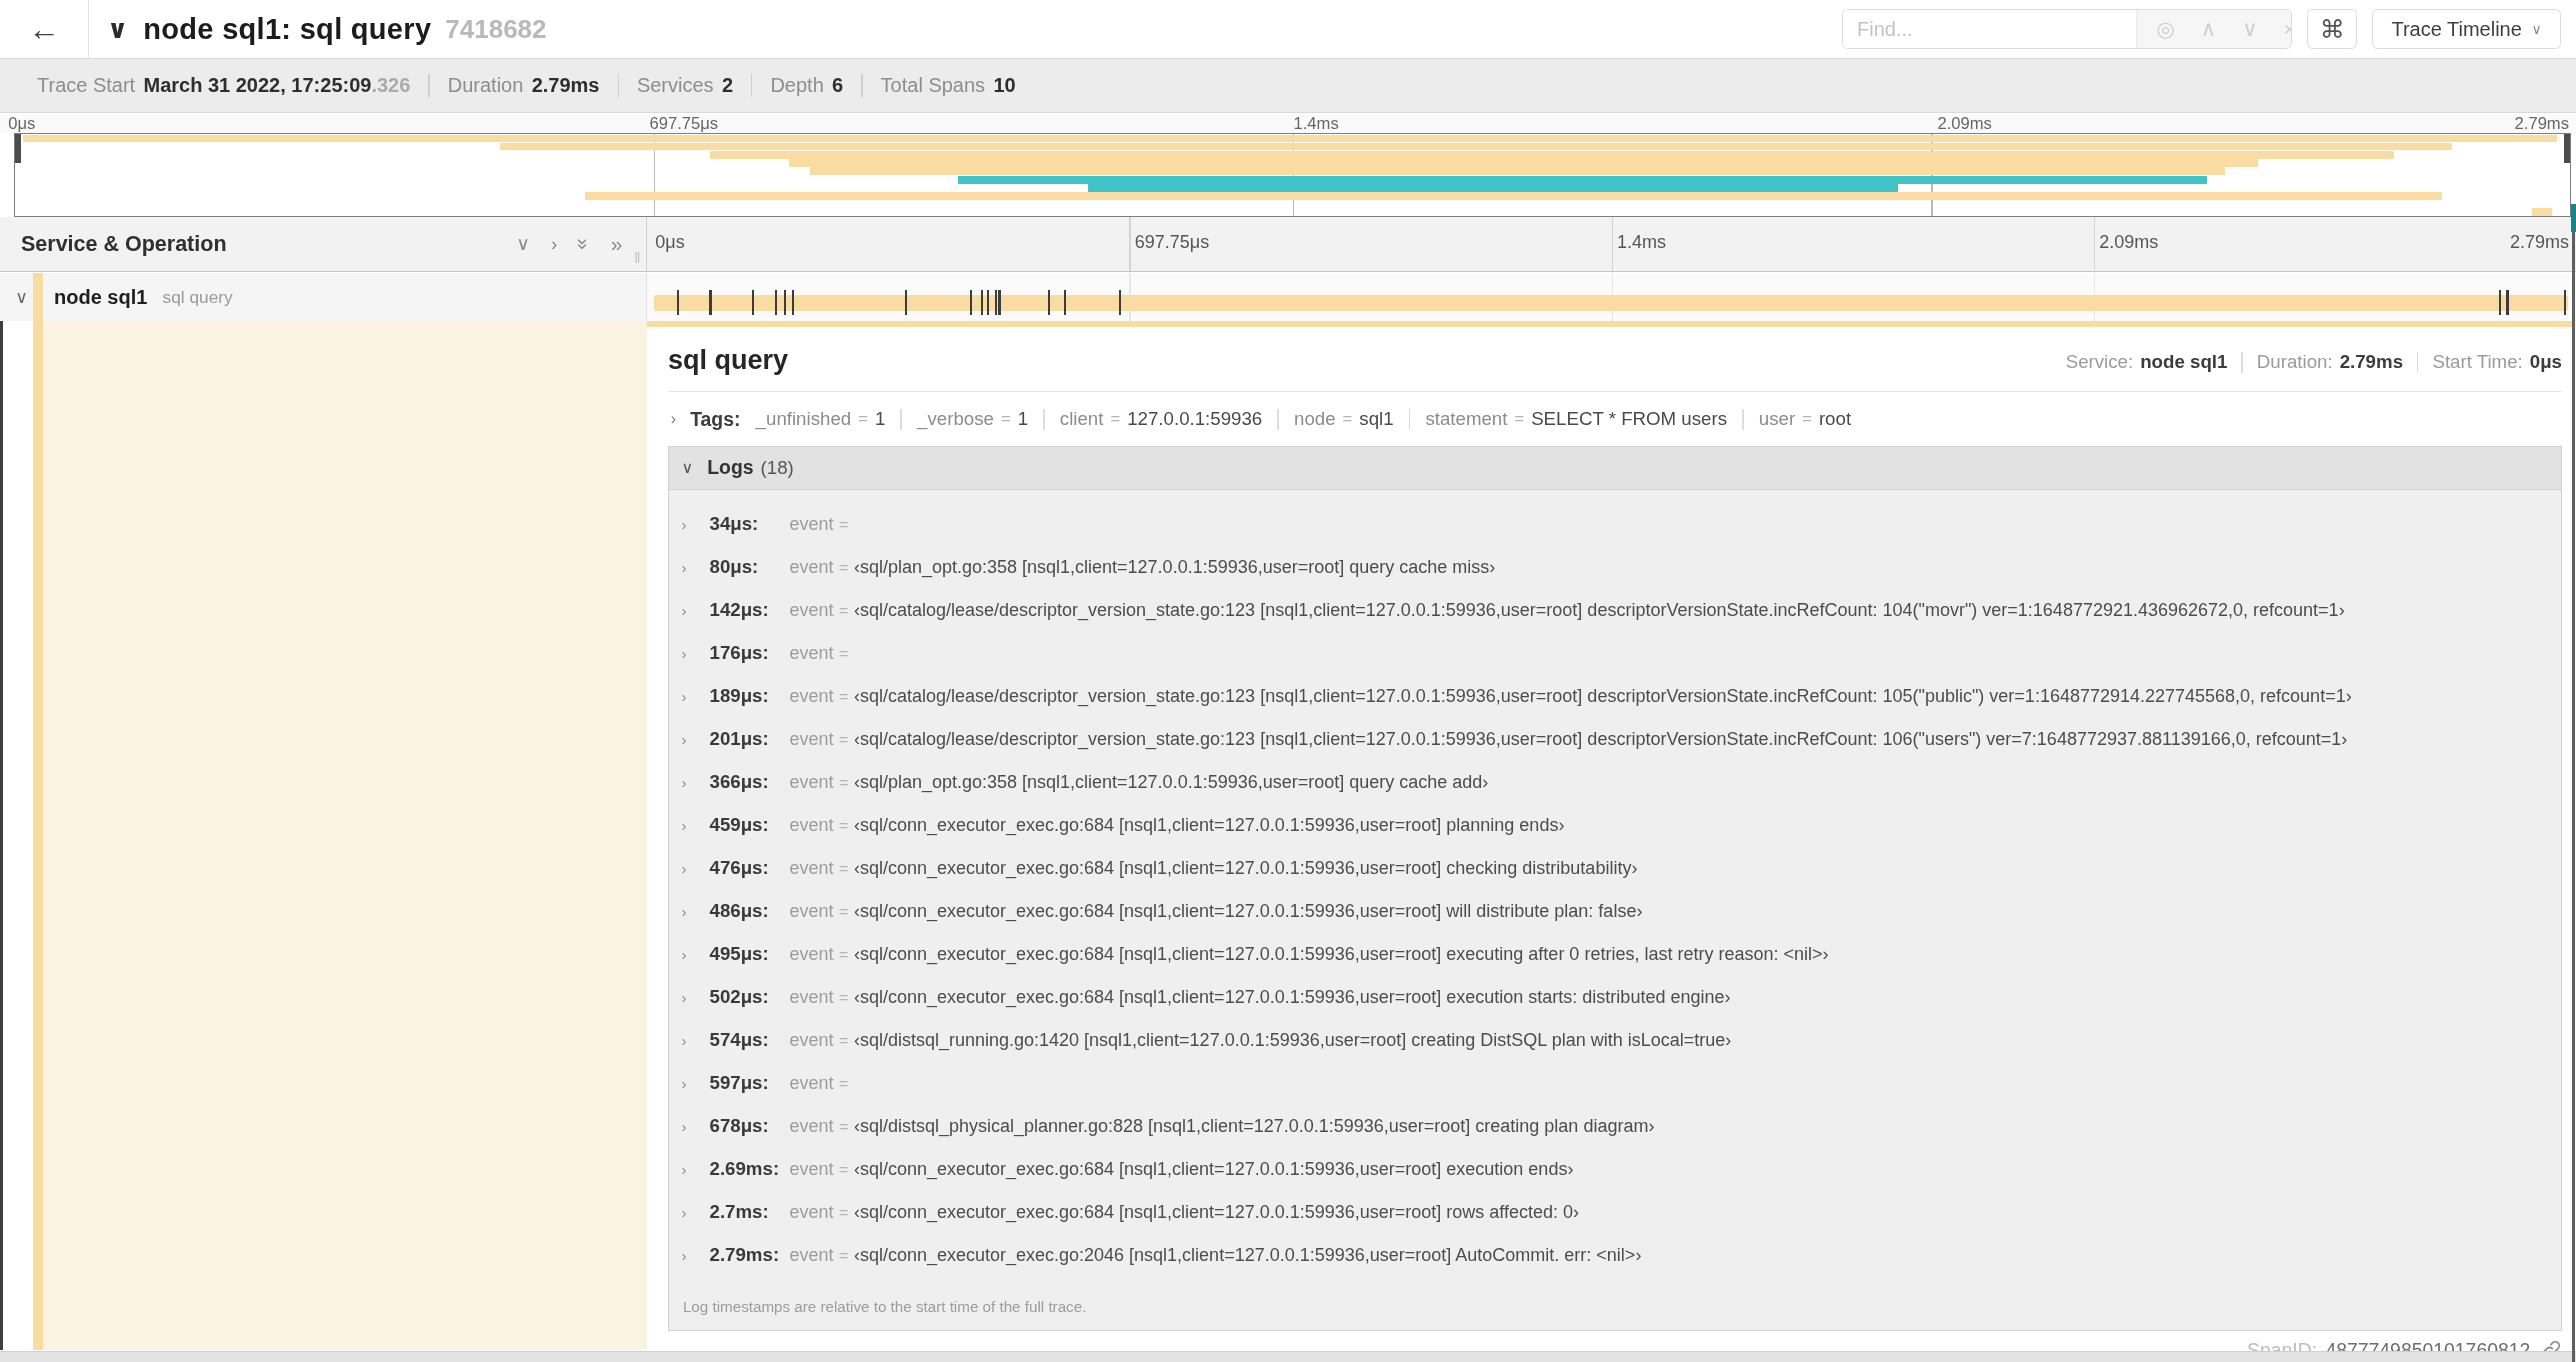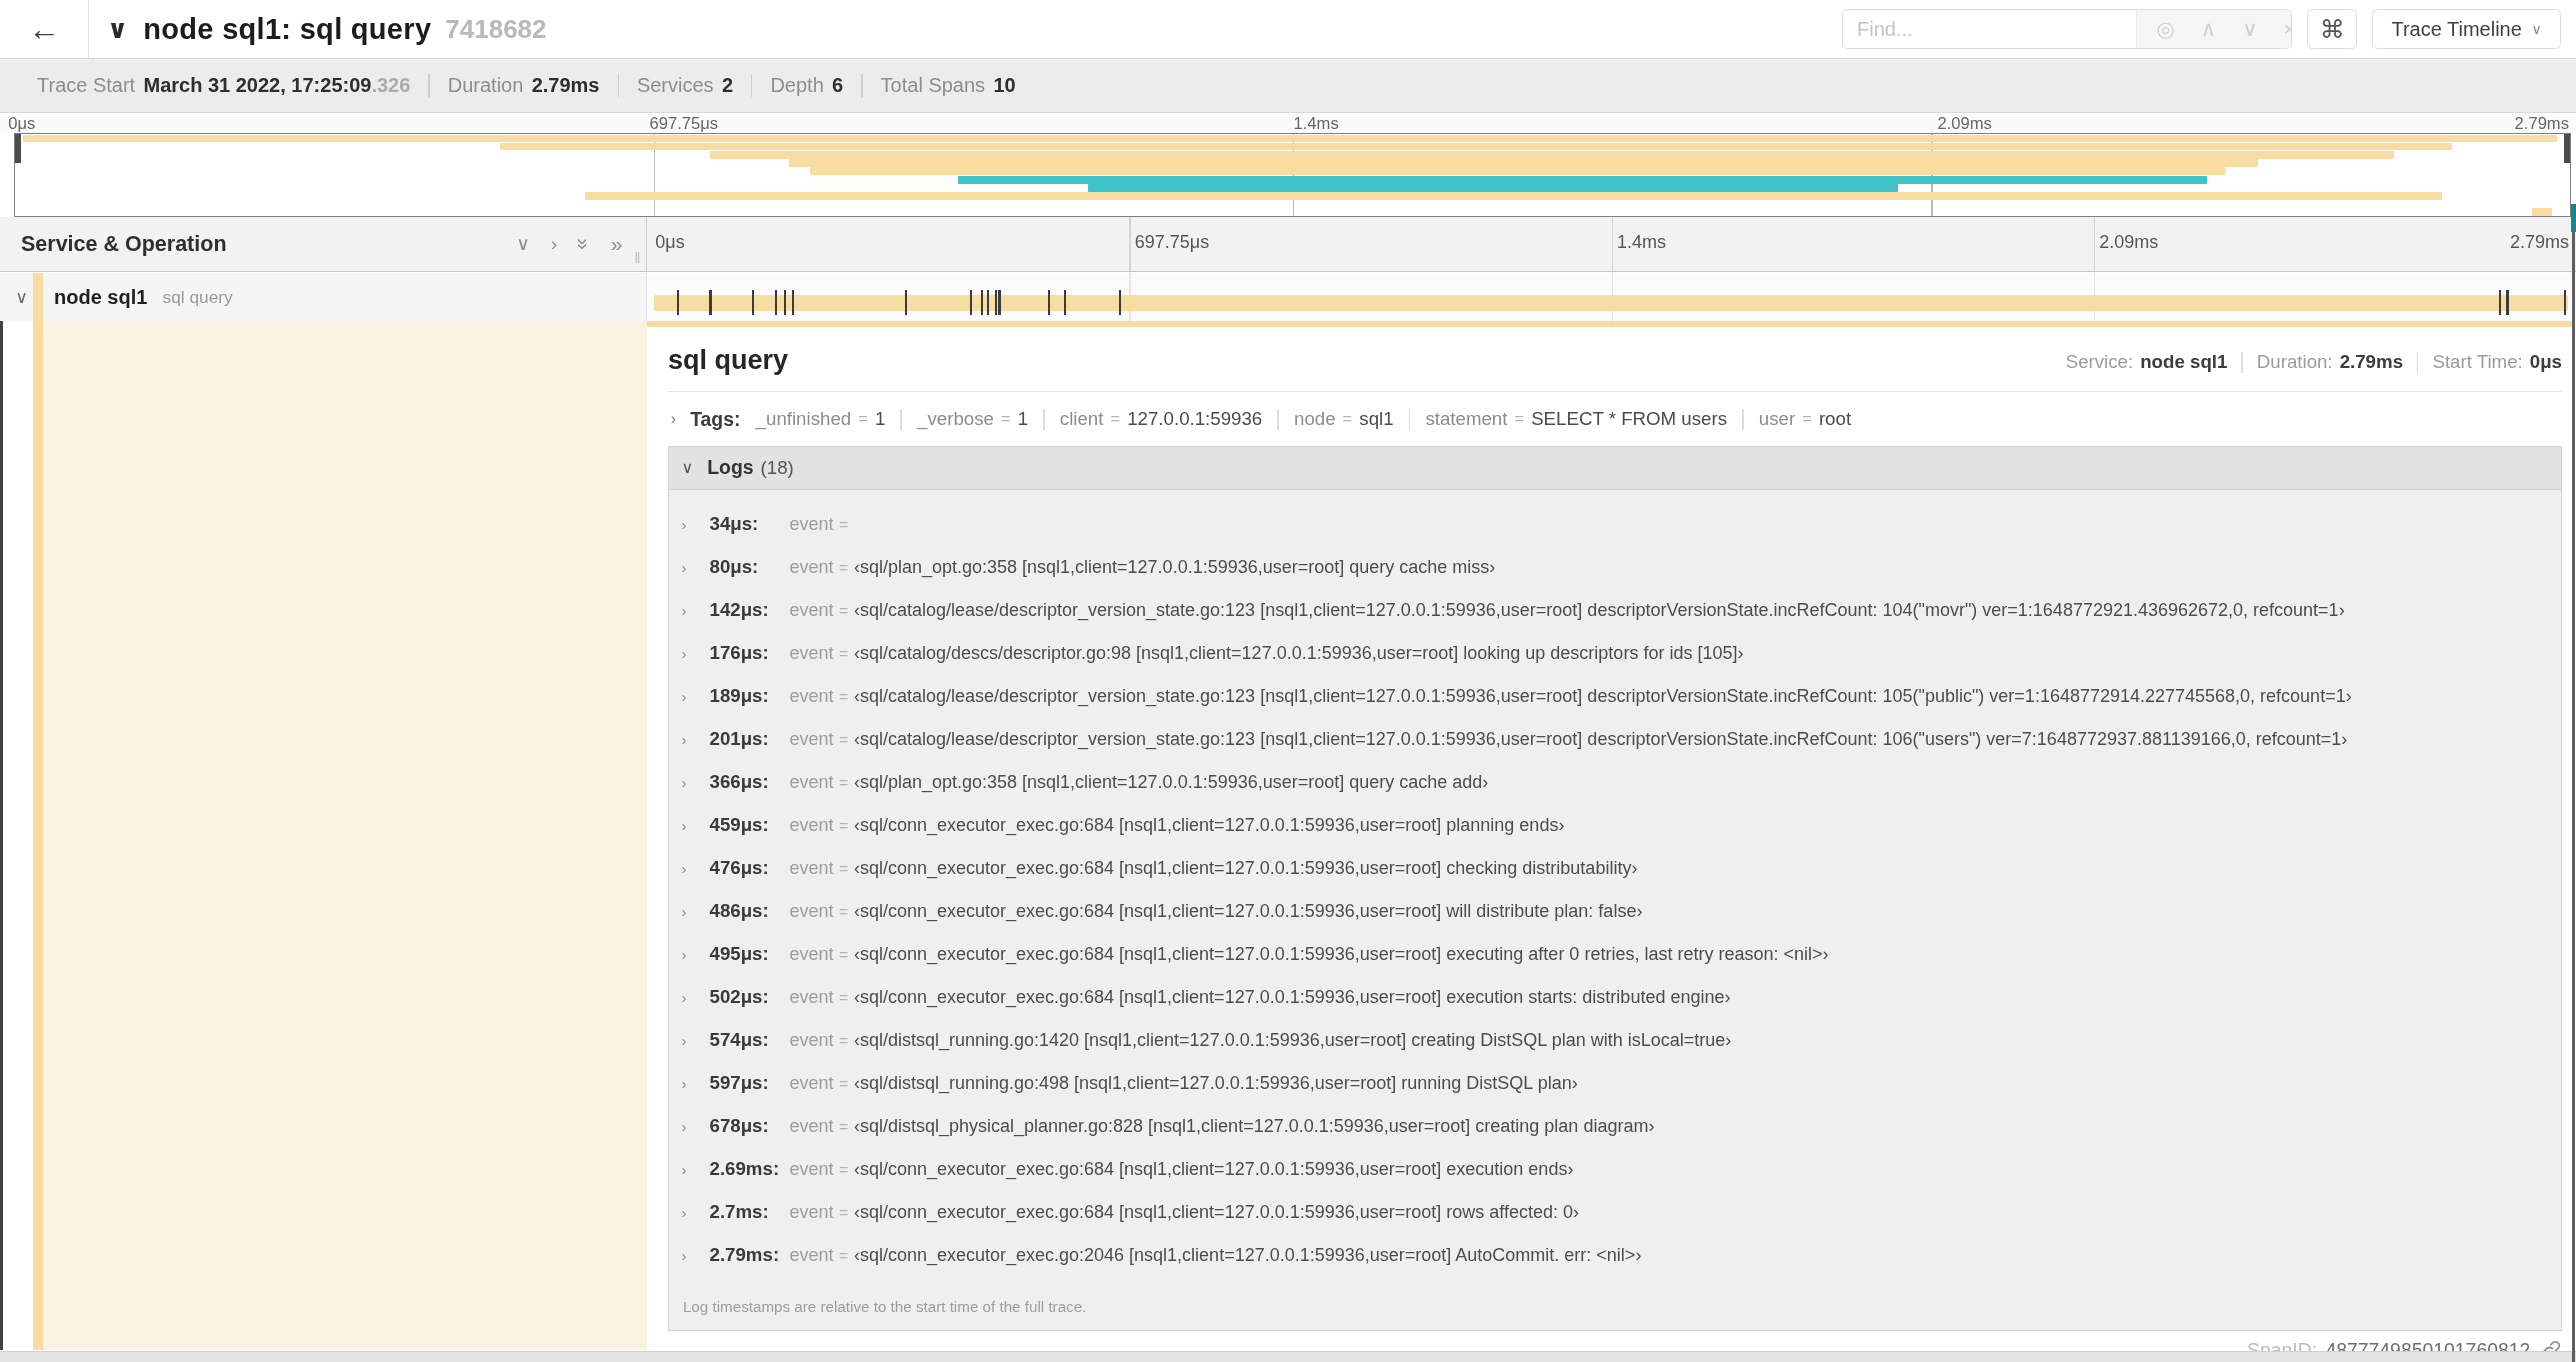--- a/index.html
+++ b/index.html
@@ -347,21 +347,20 @@
                 <span class="log-time">142μs:</span>
                 <span class="log-field">event</span>
                 <span class="log-eq">=</span>
                 <span class="log-val">‹sql/catalog/lease/descriptor_version_state.go:123 [nsql1,client=127.0.0.1:59936,user=root] descriptorVersionState.incRefCount: 104("movr") ver=1:1648772921.436962672,0, refcount=1›</span>
               </div>
               <div class="log-row">
                 <span class="chev">›</span>
                 <span class="log-time">176μs:</span>
                 <span class="log-field">event</span>
                 <span class="log-eq">=</span>
-                <span class="log-val">‹sql/catalog/descs/descriptor.go:98 [nsql1,client=127.0.0.1:59936,user=root] looking up descriptors for ids [105]›</span>
               </div>
               <div class="log-row">
                 <span class="chev">›</span>
                 <span class="log-time">189μs:</span>
                 <span class="log-field">event</span>
                 <span class="log-eq">=</span>
                 <span class="log-val">‹sql/catalog/lease/descriptor_version_state.go:123 [nsql1,client=127.0.0.1:59936,user=root] descriptorVersionState.incRefCount: 105("public") ver=1:1648772914.227745568,0, refcount=1›</span>
               </div>
               <div class="log-row">
                 <span class="chev">›</span>
@@ -417,21 +416,20 @@
                 <span class="log-time">574μs:</span>
                 <span class="log-field">event</span>
                 <span class="log-eq">=</span>
                 <span class="log-val">‹sql/distsql_running.go:1420 [nsql1,client=127.0.0.1:59936,user=root] creating DistSQL plan with isLocal=true›</span>
               </div>
               <div class="log-row">
                 <span class="chev">›</span>
                 <span class="log-time">597μs:</span>
                 <span class="log-field">event</span>
                 <span class="log-eq">=</span>
-                <span class="log-val">‹sql/distsql_running.go:498 [nsql1,client=127.0.0.1:59936,user=root] running DistSQL plan›</span>
               </div>
               <div class="log-row">
                 <span class="chev">›</span>
                 <span class="log-time">678μs:</span>
                 <span class="log-field">event</span>
                 <span class="log-eq">=</span>
                 <span class="log-val">‹sql/distsql_physical_planner.go:828 [nsql1,client=127.0.0.1:59936,user=root] creating plan diagram›</span>
               </div>
               <div class="log-row">
                 <span class="chev">›</span>

